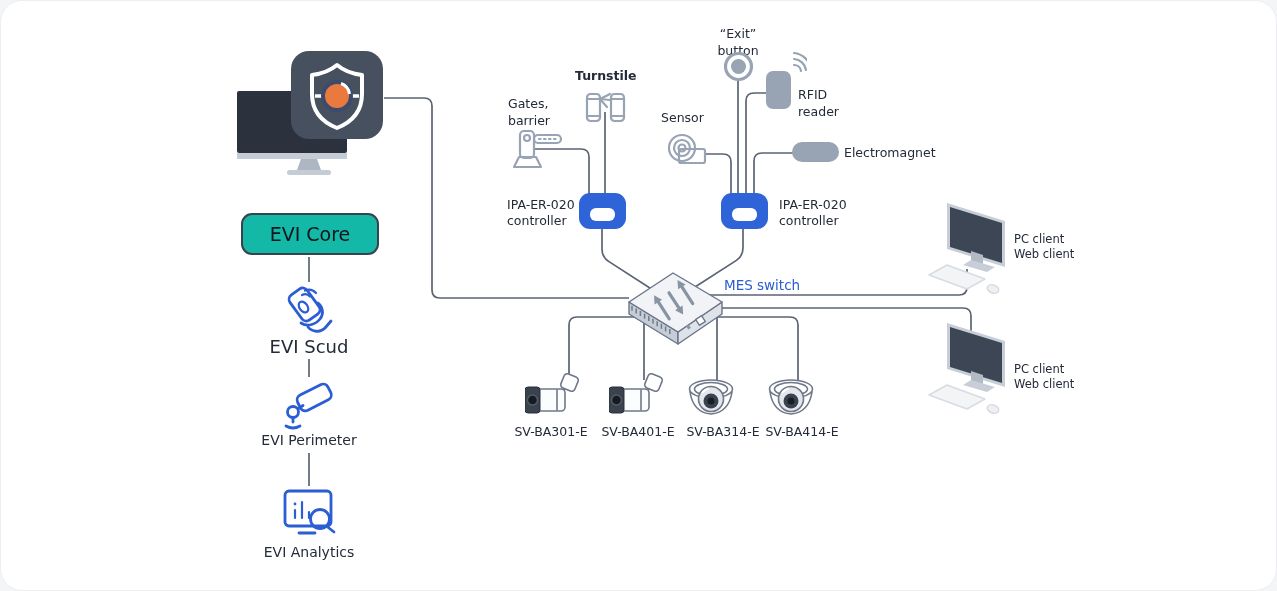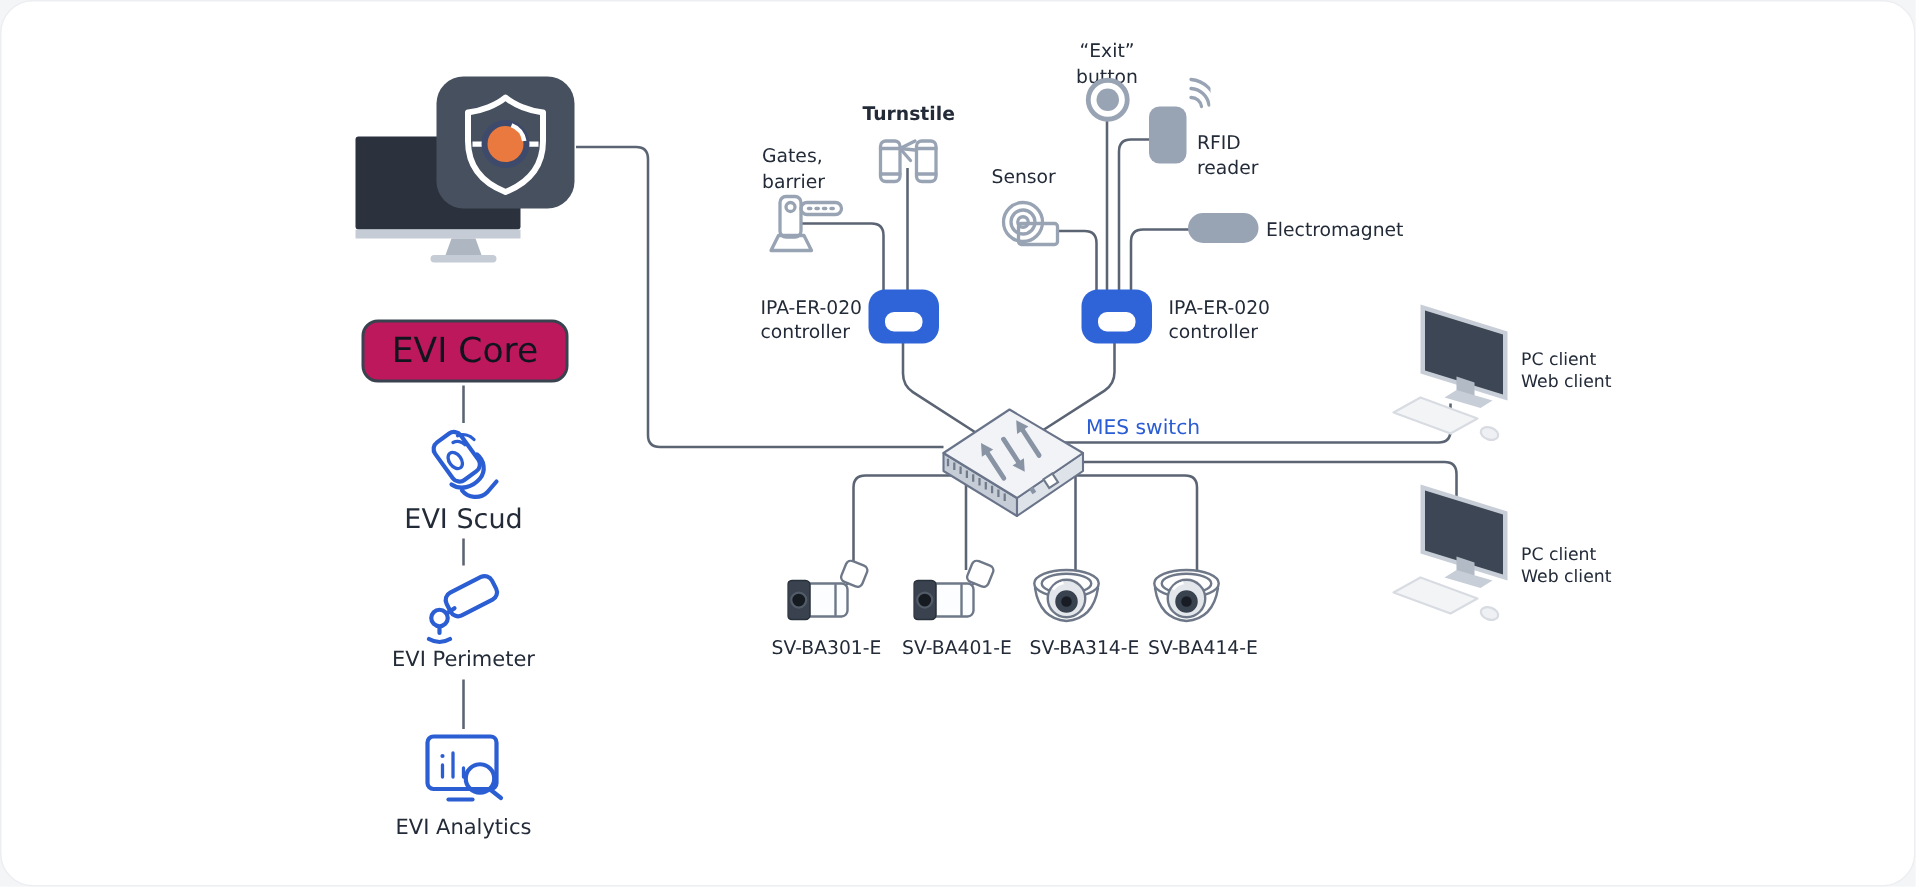--- a/index.html
+++ b/index.html
@@ -11,21 +11,21 @@
   
   .wire{fill:none;stroke:var(--wire_gray,#5b6473);stroke-width:1.7;}
   
   .label{position:absolute;font-size:12.5px;line-height:16px;color:var(--label_dark,#232b38);white-space:nowrap;}
   .label.center{text-align:center;}
   .label.blue-bold{color:var(--accent_text,#2a5cd3);font-weight:normal;}
   .platform-title{position:absolute;left:229px;top:180px;width:156px;text-align:center;
                   font-size:17.5px;font-weight:bold;color:var(--accent_text,#2a5cd3);}
   .core-box{position:absolute;left:240px;top:212px;width:138px;height:42px;border:2.5px solid #39424f;
             border-radius:11px;box-sizing:border-box;display:flex;align-items:center;justify-content:center;
-            font-size:23px;color:#10151d;background:#be185d;}
+            font-size:19px;color:#10151d;background:#14b8a6;}
   .controller{position:absolute;width:47px;height:36px;background:var(--controller_blue,#2e64d8);border-radius:11px;}
   .controller .slot{position:absolute;left:11px;top:15px;width:25px;height:13px;background:#fff;border-radius:6px;}
   .pill{position:absolute;width:47px;height:20px;background:var(--device_gray,#98a3b4);border-radius:10px;}
   
   .blue{stroke:var(--icon_blue,#2b5dd3);fill:none;stroke-width:2.8;stroke-linecap:round;stroke-linejoin:round;}
   .blue-thin{stroke:var(--icon_blue,#2b5dd3);fill:none;stroke-width:2.2;stroke-linecap:round;stroke-linejoin:round;}
   .dev{stroke:var(--device_gray,#98a3b4);fill:none;stroke-width:2.2;stroke-linecap:round;stroke-linejoin:round;}
   .dev-fill{fill:var(--device_gray,#98a3b4);stroke:none;}
   .sw-face{stroke:#69748a;stroke-width:1.4;stroke-linejoin:round;}
   .sw-arrow line{stroke:#8893a4;stroke-width:3.2;stroke-linecap:round;}

